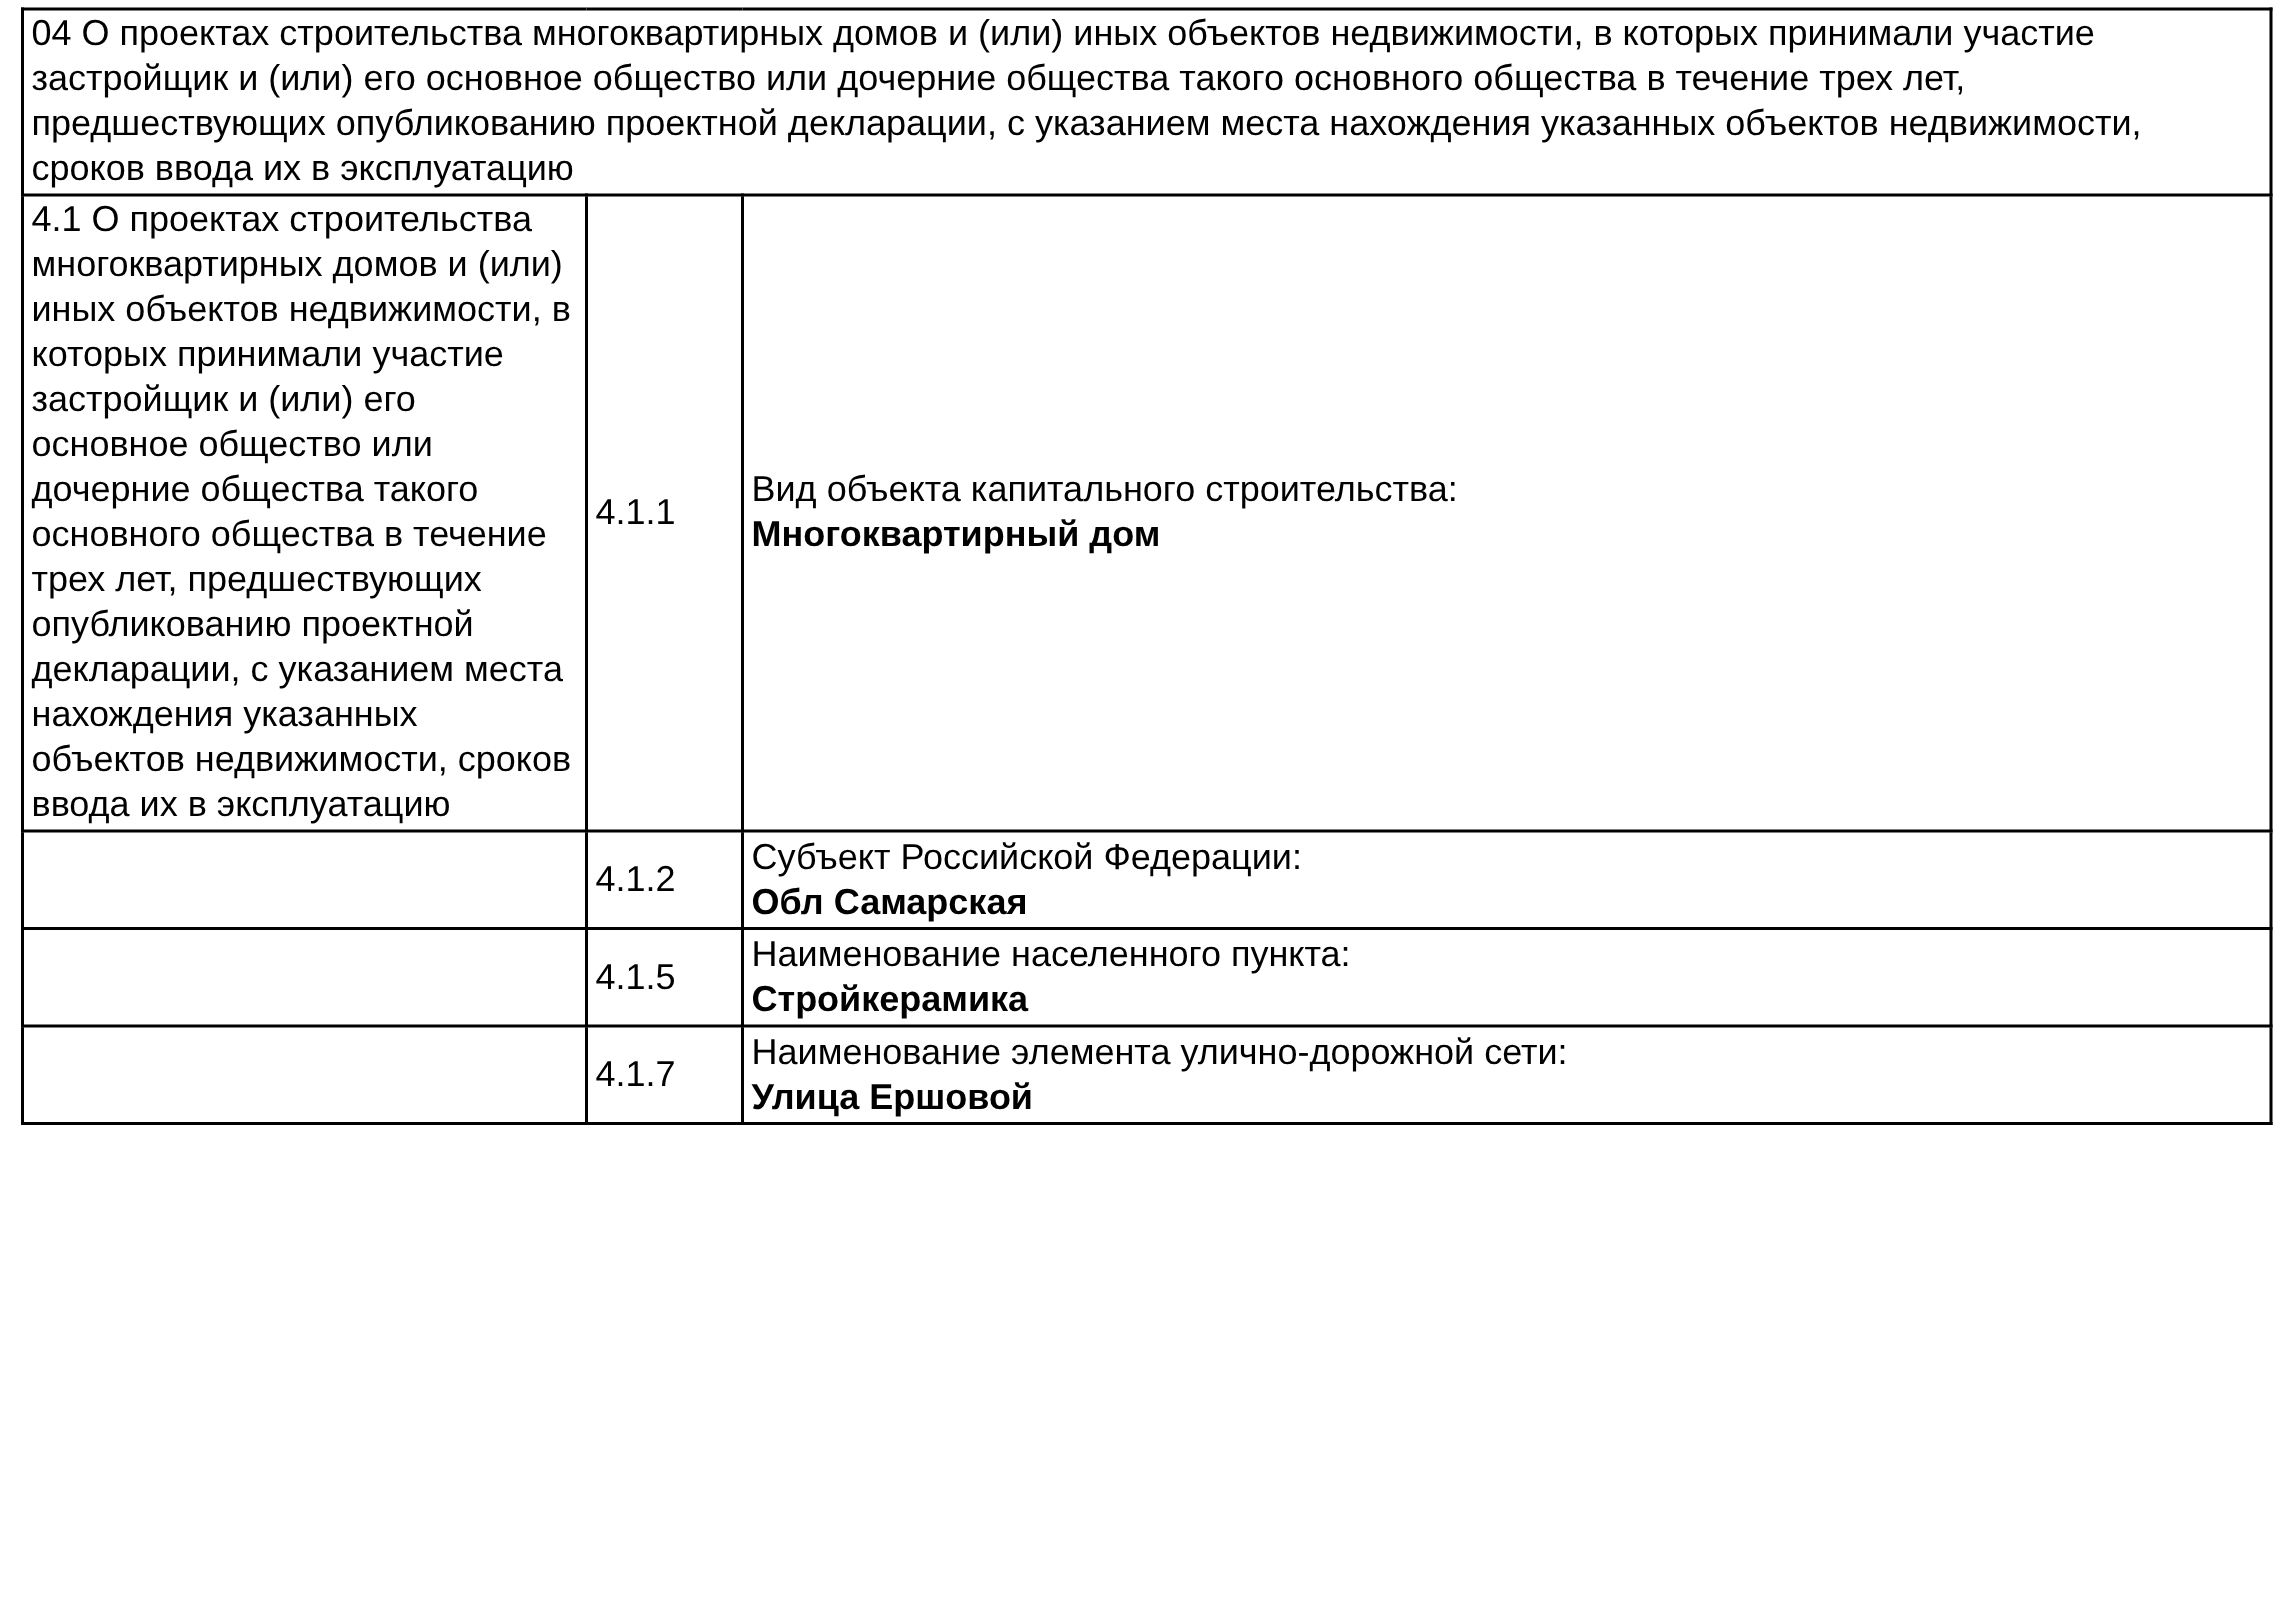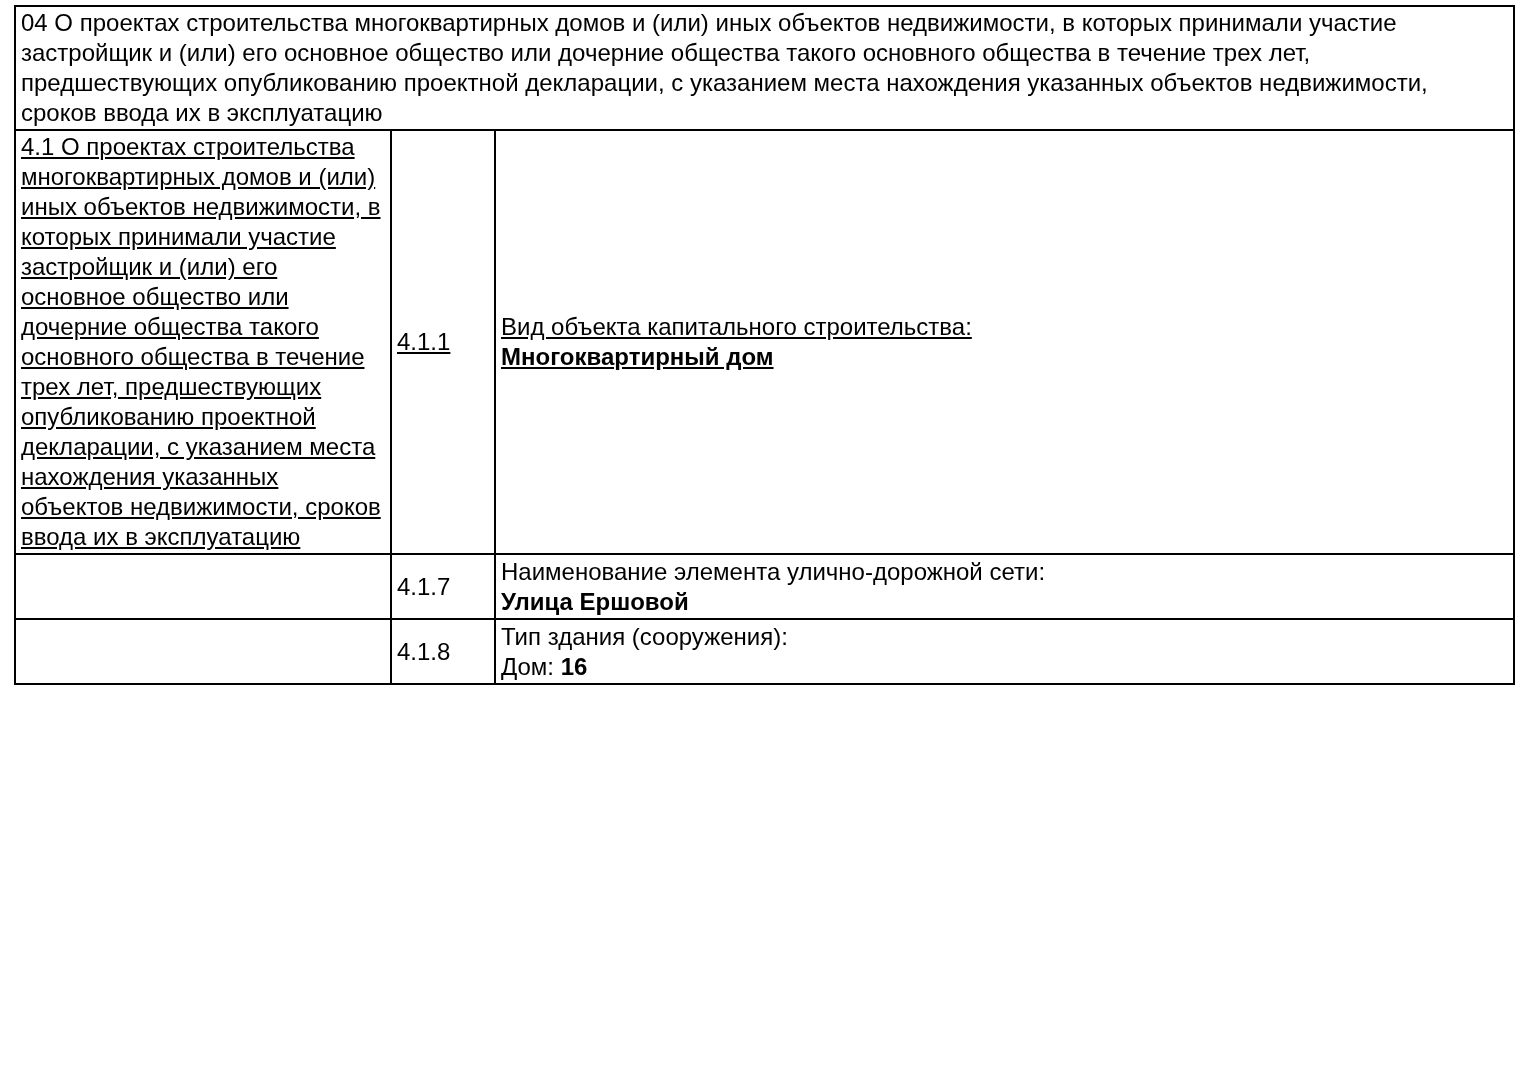--- a/index.html
+++ b/index.html
@@ -38,21 +38,21 @@
     padding-top: 3px;
   }
   td.num {
     vertical-align: middle;
   }
   td.val .bold {
     font-weight: bold;
   }
   tbody.rows tr { height: 65px; }
   tbody.rows tr:nth-child(1) { height: auto; padding-left: 11px; }
-  tbody.rows tr:nth-child(2) { height: 328px; text-decoration: underline; }
+  tbody.rows tr:nth-child(2) { height: 328px; }
 </style>
 </head>
 <body>
 
 <table class="decl">
   <colgroup>
     <col style="width:376px">
     <col style="width:104px">
     <col style="width:1019px">
   </colgroup>
@@ -63,36 +63,44 @@
 
   <tr>
     <td class="section">4.1 О проектах строительства многоквартирных домов и (или) иных объектов недвижимости, в которых принимали участие застройщик и (или) его основное общество или дочерние общества такого основного общества в течение трех лет, предшествующих опубликованию проектной декларации, с указанием места нахождения указанных объектов недвижимости, сроков ввода их в эксплуатацию</td>
     <td class="num">4.1.1</td>
     <td class="val">
       <div>Вид объекта капитального строительства:</div>
       <div><span></span><span class="bold">Многоквартирный дом</span></div>
     </td>
   </tr>
 
+  <tr>
+    <td class="section"></td>
+    <td class="num">4.1.2</td>
+    <td class="val">
+      <div>Субъект Российской Федерации:</div>
+      <div><span></span><span class="bold">Обл Самарская</span></div>
+    </td>
+  </tr>
 
 
 
+  <tr>
+    <td class="section"></td>
+    <td class="num">4.1.5</td>
+    <td class="val">
+      <div>Наименование населенного пункта:</div>
+      <div><span></span><span class="bold">Стройкерамика</span></div>
+    </td>
+  </tr>
 
 
   <tr>
     <td class="section"></td>
     <td class="num">4.1.7</td>
     <td class="val">
       <div>Наименование элемента улично-дорожной сети:</div>
       <div><span></span><span class="bold">Улица Ершовой</span></div>
     </td>
   </tr>
 
-  <tr>
-    <td class="section"></td>
-    <td class="num">4.1.8</td>
-    <td class="val">
-      <div>Тип здания (сооружения):</div>
-      <div><span>Дом: </span><span class="bold">16</span></div>
-    </td>
-  </tr>
 </tbody>
 </table>
 
 </body></html>

